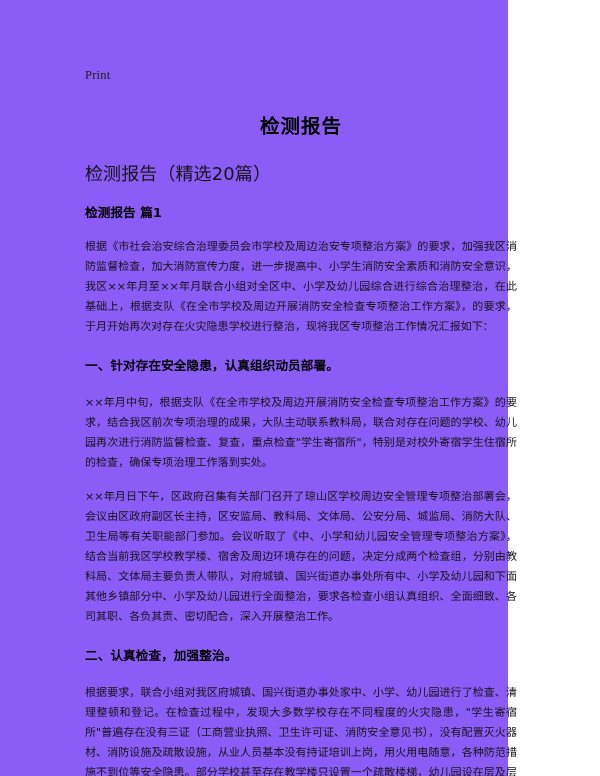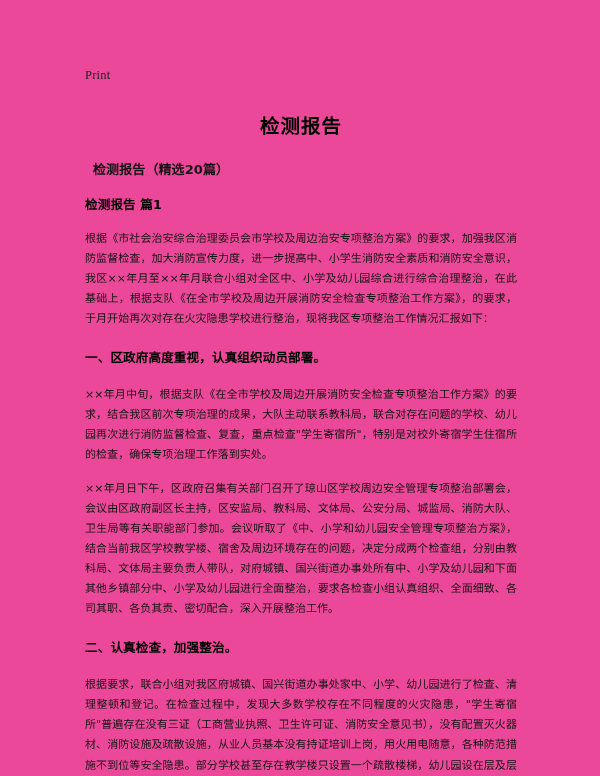--- a/index.html
+++ b/index.html
@@ -11,23 +11,23 @@
   body {
     width: 600px;
     height: 776px;
     overflow: hidden;
     font-family: "DejaVu Sans", "Liberation Sans", sans-serif;
     color: #1a1a1a;
     -webkit-font-smoothing: antialiased;
   }
   .page {
     position: relative;
-    width: 600px;
+    width: 508px;
     height: 776px;
-    background: #ec4899;
+    background: #8b5cf6;
     box-sizing: border-box;
   }
   .print-bar {
     position: absolute;
     top: 69px;
     left: 85px;
     font-family: "Liberation Serif", "DejaVu Serif", serif;
     font-size: 12.5px;
     line-height: 1;
     color: #222222;
@@ -43,26 +43,25 @@
     margin: 16px 0 0 0;
     text-align: center;
     font-size: 19.5px;
     font-weight: 700;
     line-height: 1.5;
     letter-spacing: 1px;
     color: #000000;
     font-family: "DejaVu Sans", "Liberation Sans", sans-serif;
   }
   .subtitle {
-    margin: 19px 0 0 8px;
-    font-size: 13px;
+    margin: 19px 0 0 0;
+    font-size: 18px;
     line-height: 1.55;
     color: #141414;
     letter-spacing: 0.1px;
-    font-weight: bold;
   }
   .section-heading {
     margin: 15px 0 8px 0;
     font-size: 12.6px;
     font-weight: 700;
     line-height: 1.55;
     color: #000000;
     letter-spacing: 0.1px;
   }
   .para {
@@ -108,21 +107,21 @@
   <div class="doc-body">
 
     <h1 class="doc-title">检测报告</h1>
 
     <p class="subtitle">检测报告（精选20篇）</p>
 
     <p class="section-heading">检测报告 篇1</p>
 
     <p class="para">根据《市社会治安综合治理委员会市学校及周边治安专项整治方案》的要求，加强我区消防监督检查，加大消防宣传力度，进一步提高中、小学生消防安全素质和消防安全意识，我区××年月至××年月联合小组对全区中、小学及幼儿园综合进行综合治理整治，在此基础上，根据支队《在全市学校及周边开展消防安全检查专项整治工作方案》，的要求，于月开始再次对存在火灾隐患学校进行整治，现将我区专项整治工作情况汇报如下：</p>
 
-    <p class="heading-num">一、区政府高度重视，认真组织动员部署。</p>
+    <p class="heading-num">一、针对存在安全隐患，认真组织动员部署。</p>
 
     <p class="para">××年月中旬，根据支队《在全市学校及周边开展消防安全检查专项整治工作方案》的要求，结合我区前次专项治理的成果，大队主动联系教科局，联合对存在问题的学校、幼儿园再次进行消防监督检查、复查，重点检查"学生寄宿所"，特别是对校外寄宿学生住宿所的检查，确保专项治理工作落到实处。</p>
 
     <p class="para">××年月日下午，区政府召集有关部门召开了琼山区学校周边安全管理专项整治部署会，会议由区政府副区长主持，区安监局、教科局、文体局、公安分局、城监局、消防大队、卫生局等有关职能部门参加。会议听取了《中、小学和幼儿园安全管理专项整治方案》，结合当前我区学校教学楼、宿舍及周边环境存在的问题，决定分成两个检查组，分别由教科局、文体局主要负责人带队，对府城镇、国兴街道办事处所有中、小学及幼儿园和下面其他乡镇部分中、小学及幼儿园进行全面整治，要求各检查小组认真组织、全面细致、各司其职、各负其责、密切配合，深入开展整治工作。</p>
 
     <p class="heading-num">二、认真检查，加强整治。</p>
 
     <p class="para clipped">根据要求，联合小组对我区府城镇、国兴街道办事处家中、小学、幼儿园进行了检查、清理整顿和登记。在检查过程中，发现大多数学校存在不同程度的火灾隐患，"学生寄宿所"普遍存在没有三证（工商营业执照、卫生许可证、消防安全意见书），没有配置灭火器材、消防设施及疏散设施，从业人员基本没有持证培训上岗，用火用电随意，各种防范措施不到位等安全隐患。部分学校甚至存在教学楼只设置一个疏散楼梯，幼儿园设在层及层以上情况。小学周围米米范围内设有一个加油站。针对存在安全隐患，检查人员现场办公，对不符合安全、卫生、消防条件的场所提出整改意见，限期整改。我大队也依法对存在火灾隐患的场所下发了《责令限期改正通知书》份。卫生部门还针对两个严重不符合卫生条件的寄宿场所下达了卫生监督意见书，责令取缔，停止营业。对三门坡小学附近的加油站，联合小组当场提出</p>
 
   </div>

